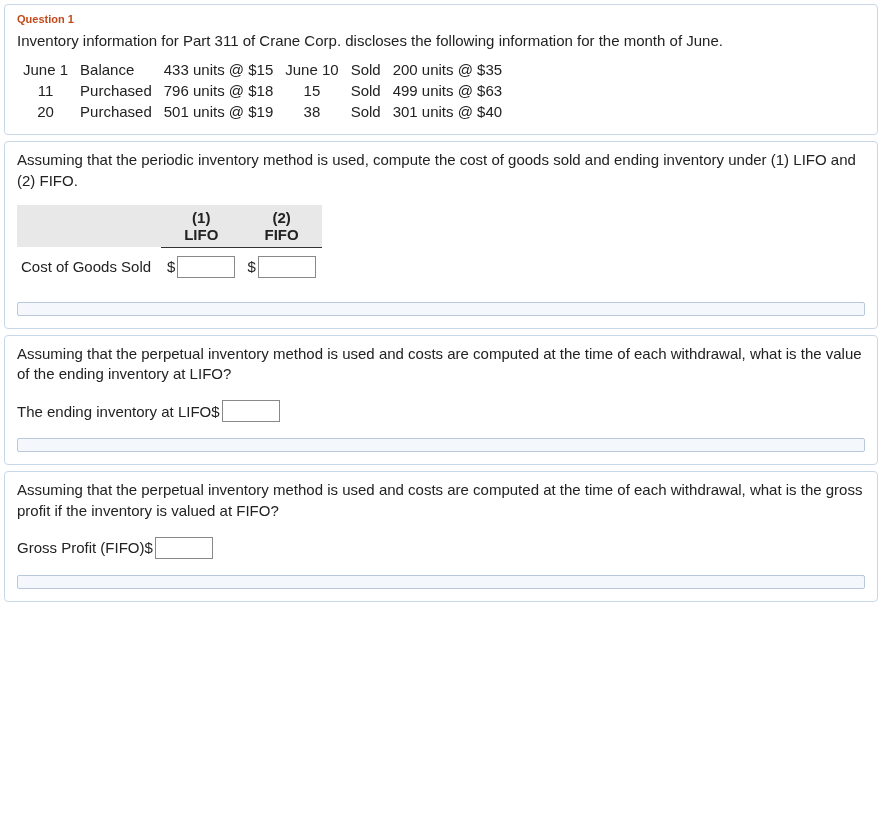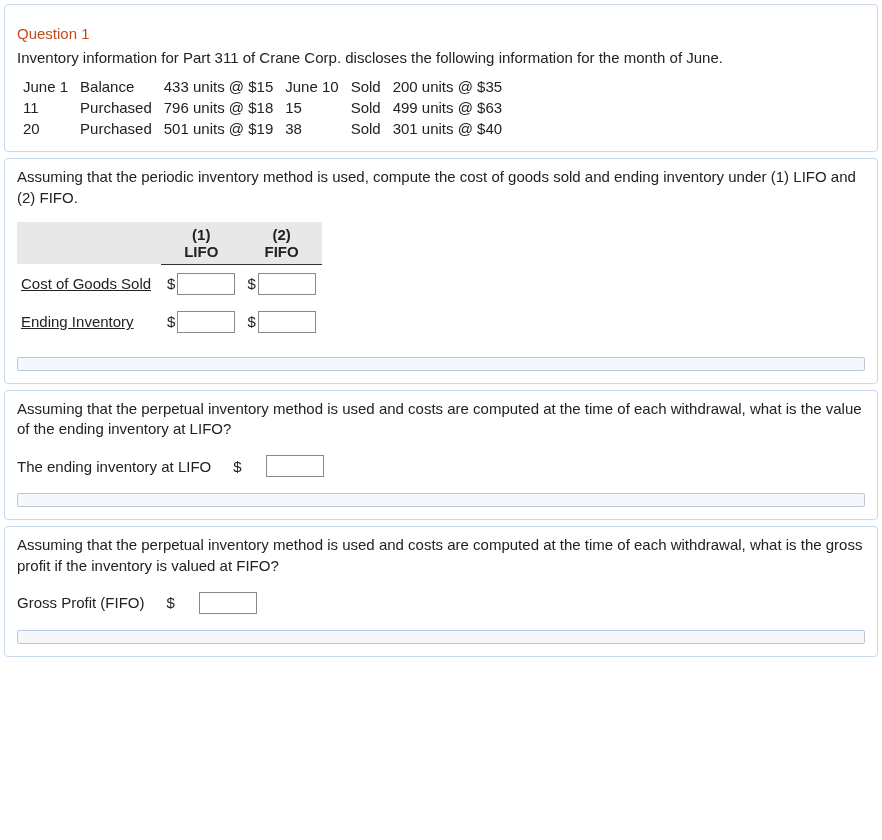--- a/index.html
+++ b/index.html
@@ -14,38 +14,37 @@
   }
   .panel {
     border: 1px solid #c8d8e8;
     border-radius: 4px;
     padding: 8px 12px 12px 12px;
     margin-bottom: 6px;
     background: #fff;
   }
   .q-title {
     color: #c44a1a;
-    font-weight: normal;
-    font-size: 15px;
+    font-weight: bold;
+    font-size: 11px;
     margin-bottom: 6px;
-    margin-top: 12px;
   }
   .intro {
     line-height: 1.35;
     margin-bottom: 8px;
   }
   .inv-table {
     border-collapse: collapse;
     font-size: 15px;
   }
   .inv-table td {
     padding: 2px 6px 2px 6px;
     white-space: nowrap;
   }
-  .inv-table .rt { text-align: left; }
+  .inv-table .rt { text-align: center; }
   .section-text {
     line-height: 1.35;
     margin-bottom: 14px;
   }
   .calc-table {
     border-collapse: collapse;
     font-size: 15px;
   }
   .calc-table th {
     font-weight: bold;
@@ -59,21 +58,20 @@
     border-bottom: none;
   }
   .calc-table td {
     padding: 8px 6px;
     vertical-align: middle;
   }
   .calc-table td.label {
     padding-right: 10px;
     padding-left: 4px;
     white-space: nowrap;
-    text-decoration: underline;
   }
   .dollar {
     display: inline-block;
     margin-right: 2px;
   }
   input.num {
     width: 58px;
     height: 22px;
     border: 1px solid #888;
     font-size: 14px;
@@ -86,21 +84,21 @@
   }
   .bar {
     height: 14px;
     border: 1px solid #b8c8da;
     background: #f4f7fb;
     border-radius: 2px;
   }
   .inline-row {
     display: flex;
     align-items: center;
-    gap: 22px;
+    gap: 0;
     margin-top: 16px;
     margin-bottom: 4px;
   }
 </style>
 </head>
 <body>
 
 <div class="panel">
   <div class="q-title">Question 1</div>
   <div class="intro">Inventory information for Part 311 of Crane Corp. discloses the following information for the month of June.</div>
@@ -151,29 +149,20 @@
     </tr>
     <tr>
       <td class="label">Cost of Goods Sold</td>
       <td>
         <span class="dollar">$</span><input class="num" style="">
       </td>
       <td>
         <span class="dollar">$</span><input class="num" style="">
       </td>
     </tr>
-    <tr>
-      <td class="label">Ending Inventory</td>
-      <td>
-        <span class="dollar">$</span><input class="num" style="">
-      </td>
-      <td>
-        <span class="dollar">$</span><input class="num" style="">
-      </td>
-    </tr>
   </tbody>
     </table>
 
   <div class="bar-wrap">
     <div class="bar"></div>
   </div>
 </div>
 
 <div class="panel">
   <div class="section-text">Assuming that the perpetual inventory method is used and costs are computed at the time of each withdrawal, what is the value of the ending inventory at LIFO?</div>

